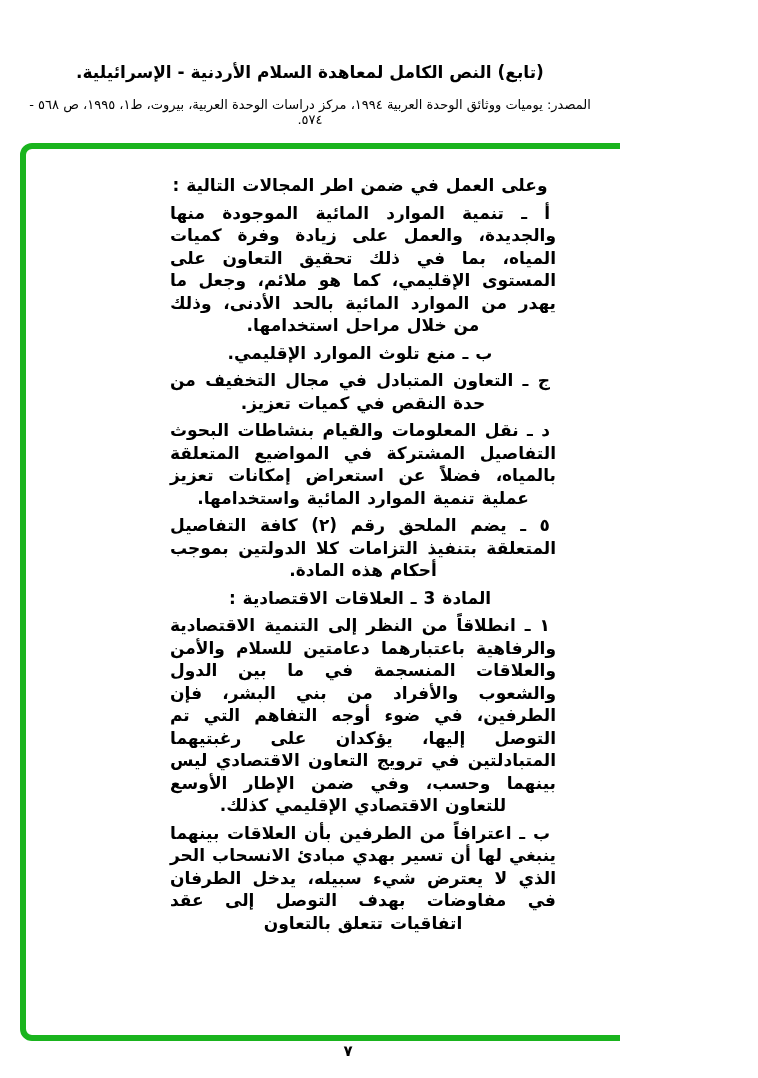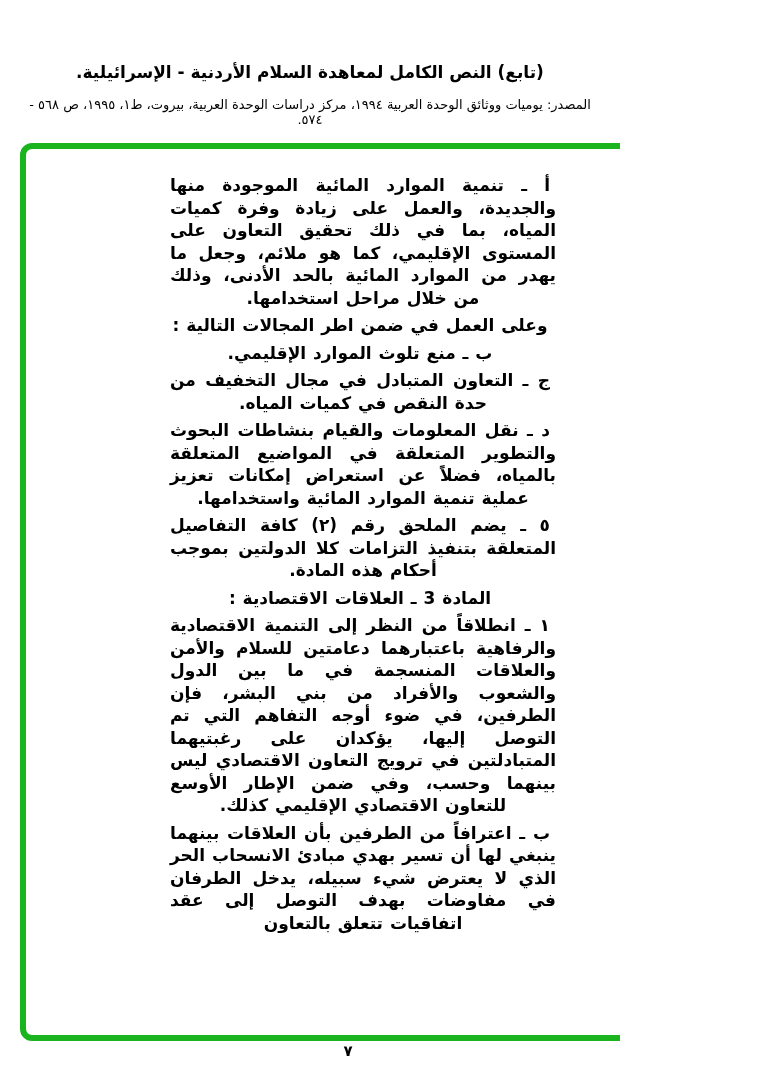--- a/index.html
+++ b/index.html
@@ -80,25 +80,25 @@
 
 <div class="page">
 
   <div class="header-title">(تابع) النص الكامل لمعاهدة السلام الأردنية - الإسرائيلية.</div>
 
   <div class="header-source">المصدر: يوميات ووثائق الوحدة العربية ١٩٩٤، مركز دراسات الوحدة العربية، بيروت، ط١، ١٩٩٥، ص ٥٦٨ - ٥٧٤.</div>
 
   <div class="green-box"></div>
 
   <div class="doc-text">
+      <p>وعلى العمل في ضمن اطر المجالات التالية :</p>
       <p>أ ـ تنمية الموارد المائية الموجودة منها والجديدة، والعمل على زيادة وفرة كميات المياه، بما في ذلك تحقيق التعاون على المستوى الإقليمي، كما هو ملائم، وجعل ما يهدر من الموارد المائية بالحد الأدنى، وذلك من خلال مراحل استخدامها.</p>
-      <p>وعلى العمل في ضمن اطر المجالات التالية :</p>
       <p>ب ـ منع تلوث الموارد الإقليمي.</p>
-      <p>ج ـ التعاون المتبادل في مجال التخفيف من حدة النقص في كميات المياه.</p>
-      <p>د ـ نقل المعلومات والقيام بنشاطات البحوث والتطوير المتعلقة في المواضيع المتعلقة بالمياه، فضلاً عن استعراض إمكانات تعزيز عملية تنمية الموارد المائية واستخدامها.</p>
+      <p>ج ـ التعاون المتبادل في مجال التخفيف من حدة النقص في كميات تعزيز.</p>
+      <p>د ـ نقل المعلومات والقيام بنشاطات البحوث التفاصيل المشتركة في المواضيع المتعلقة بالمياه، فضلاً عن استعراض إمكانات تعزيز عملية تنمية الموارد المائية واستخدامها.</p>
       <p>٥ ـ يضم الملحق رقم (٢) كافة التفاصيل المتعلقة بتنفيذ التزامات كلا الدولتين بموجب أحكام هذه المادة.</p>
       <p>المادة 3 ـ العلاقات الاقتصادية :</p>
       <p>١ ـ انطلاقاً من النظر إلى التنمية الاقتصادية والرفاهية باعتبارهما دعامتين للسلام والأمن والعلاقات المنسجمة في ما بين الدول والشعوب والأفراد من بني البشر، فإن الطرفين، في ضوء أوجه التفاهم التي تم التوصل إليها، يؤكدان على رغبتيهما المتبادلتين في ترويج التعاون الاقتصادي ليس بينهما وحسب، وفي ضمن الإطار الأوسع للتعاون الاقتصادي الإقليمي كذلك.</p>
       <p>ب ـ اعترافاً من الطرفين بأن العلاقات بينهما ينبغي لها أن تسير بهدي مبادئ الانسحاب الحر الذي لا يعترض شيء سبيله، يدخل الطرفان في مفاوضات بهدف التوصل إلى عقد اتفاقيات تتعلق بالتعاون</p>
     </div>
 
   <div class="page-number">٧</div>
 
 </div>
 

